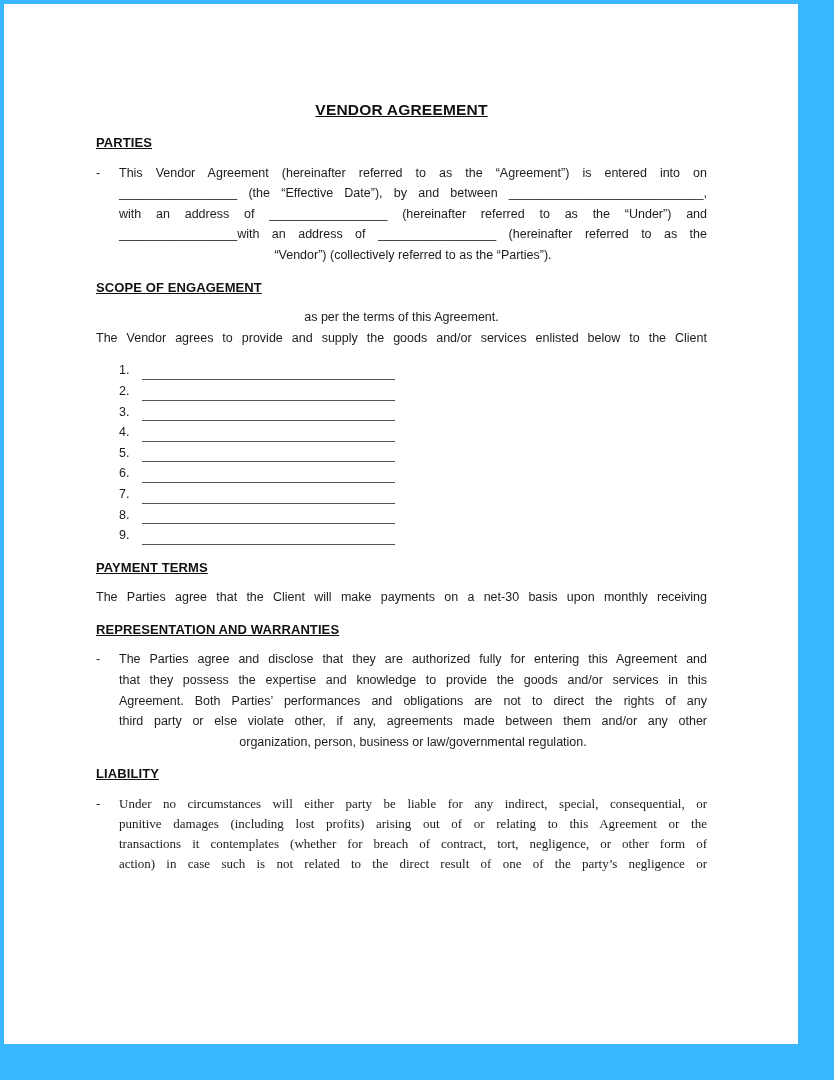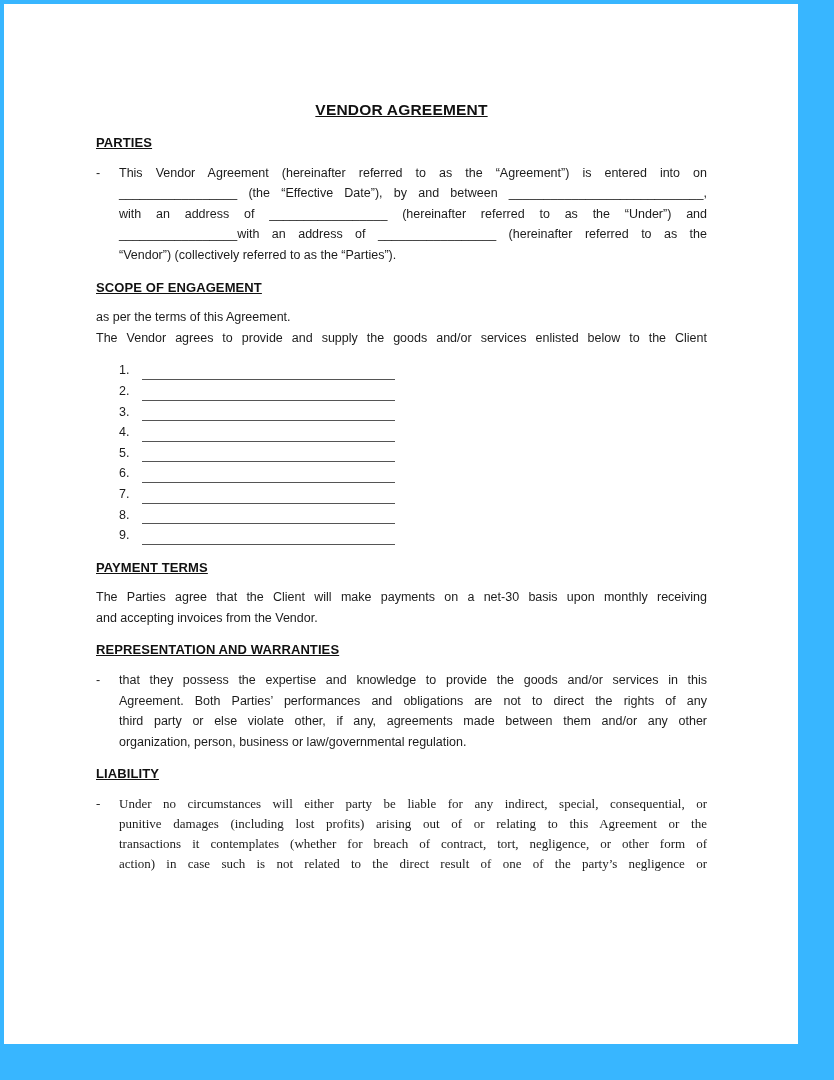--- a/index.html
+++ b/index.html
@@ -46,21 +46,21 @@
   .para.serif {
     font-family: "Liberation Serif", serif;
     font-size: 13px;
     line-height: 20.1px;
   }
   .para.bullet { position: relative; padding-left: 23px; }
   .bullet-marker {
     position: absolute; left: 0; top: 0;
     line-height: 20.6px;
   }
-  .line { text-align: left; white-space: normal; }
+  .line { text-align: center; white-space: normal; }
   .line.just { text-align: justify; text-align-last: justify; }
   .b { font-weight: normal; }
   .blank-list { margin: 12px 0 12px 23px; }
   .list-row {
     display: flex;
     align-items: flex-end;
     height: 20.6px;
   }
   .list-num {
     width: 23px;
@@ -136,27 +136,27 @@
             <div class="list-row">
               <span class="list-num">9.</span>
               <span class="blank-rule"></span>
             </div>
           </div>
         </div>
         <div class="section">
           <div class="section-heading">PAYMENT TERMS</div>
           <div class="para">
             <div class="line just"><span>The Parties agree that the Client will make payments on a net-30 basis upon monthly receiving</span></div>
-            <div class="line"><span>and accepting invoices from the Vendor.</span></div>
           </div>
         </div>
         <div class="section">
           <div class="section-heading">REPRESENTATION AND WARRANTIES</div>
           <div class="para bullet">
             <span class="bullet-marker">-</span>
+            <div class="line just"><span>The Parties agree and disclose that they are authorized fully for entering this Agreement and</span></div>
             <div class="line just"><span>that they possess the expertise and knowledge to provide the goods and/or services in this</span></div>
             <div class="line just"><span>Agreement. Both Parties’ performances and obligations are not to direct the rights of any</span></div>
             <div class="line just"><span>third party or else violate other, if any, agreements made between them and/or any other</span></div>
             <div class="line"><span>organization, person, business or law/governmental regulation.</span></div>
           </div>
         </div>
         <div class="section">
           <div class="section-heading">LIABILITY</div>
           <div class="para bullet serif">
             <span class="bullet-marker">-</span>

